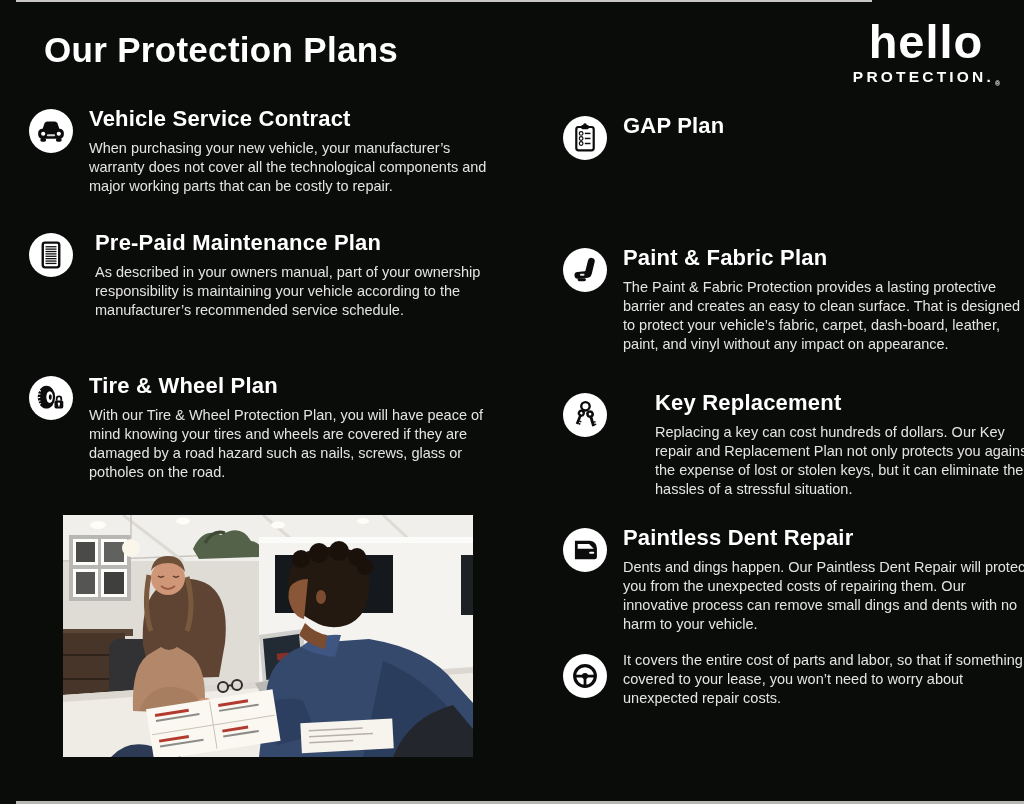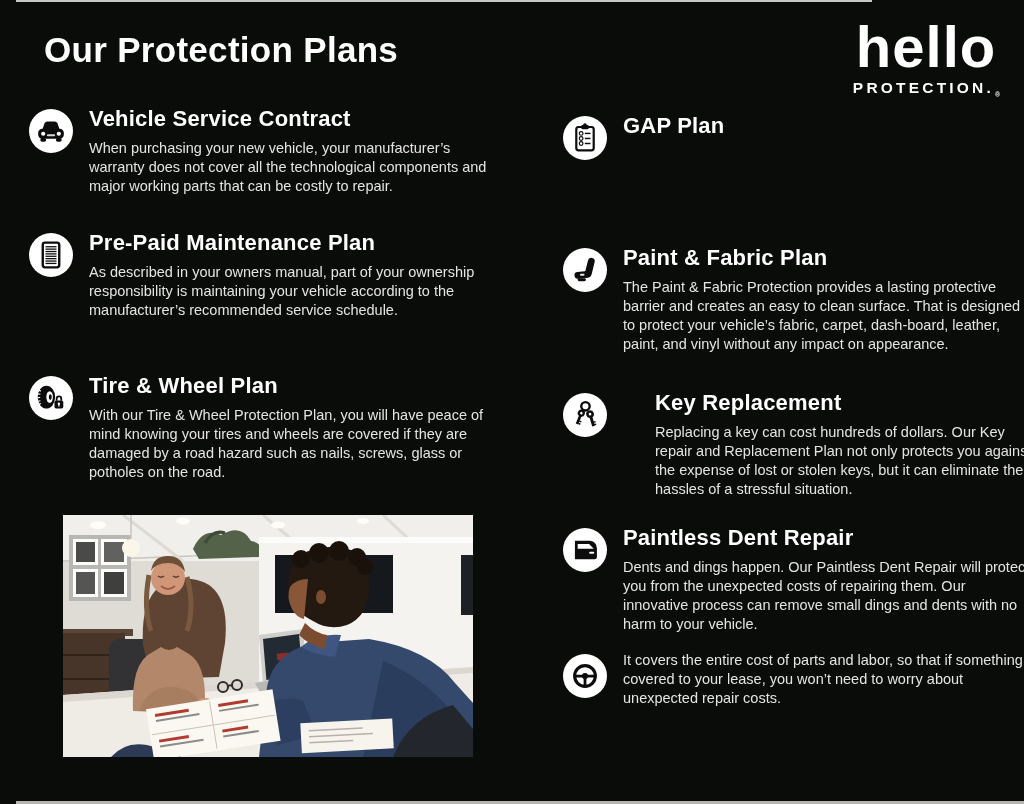--- a/index.html
+++ b/index.html
@@ -15,31 +15,31 @@
 
   .top-edge-line{position:absolute;top:0;left:0;width:856px;height:2px;background:#eceae6;opacity:.85;}
   .bottom-edge-line{position:absolute;bottom:0;left:0;width:1024px;height:3px;background:#b7b6b3;}
 
   .page-title{
     position:absolute;left:28px;top:30px;margin:0;
     color:#ffffff;font-size:35px;font-weight:bold;letter-spacing:.3px;
   }
 
   .logo{position:absolute;top:18px;right:10px;width:176px;text-align:center;color:#ffffff;}
-  .logo-hello{font-size:58px;font-weight:bold;letter-spacing:1px;line-height:1;}
+  .logo-hello{font-size:47px;font-weight:bold;letter-spacing:1px;line-height:1;}
   .logo-sub{font-size:15.5px;font-weight:bold;letter-spacing:3.2px;margin-top:3px;white-space:nowrap;}
   .logo-reg{font-size:7px;letter-spacing:0;position:relative;top:4px;left:1px;}
 
   .col{position:absolute;top:0;}
   .col-left{left:13px;width:484px;}
   .col-right{left:547px;width:470px;}
 
   .plan{position:absolute;left:0;right:0;display:flex;align-items:flex-start;}
   .col-left div.plan:nth-of-type(1){top:106px;}
-  .col-left div.plan:nth-of-type(2){top:230px;}
+  .col-left div.plan:nth-of-type(2){top:230px;gap:6px;}
   .col-left div.plan:nth-of-type(3){top:373px;}
   .col-right div.plan:nth-of-type(1){top:113px;}
   .col-right div.plan:nth-of-type(2){top:245px;}
   .col-right div.plan:nth-of-type(3){top:390px;gap:32px;}
   .col-right div.plan:nth-of-type(4){top:525px;}
   .col-right div.plan:nth-of-type(5){top:651px;}
 
   .plan-icon{
     flex:none;width:44px;height:44px;border-radius:50%;
     background:#ffffff;margin:3px 16px 0 0;

